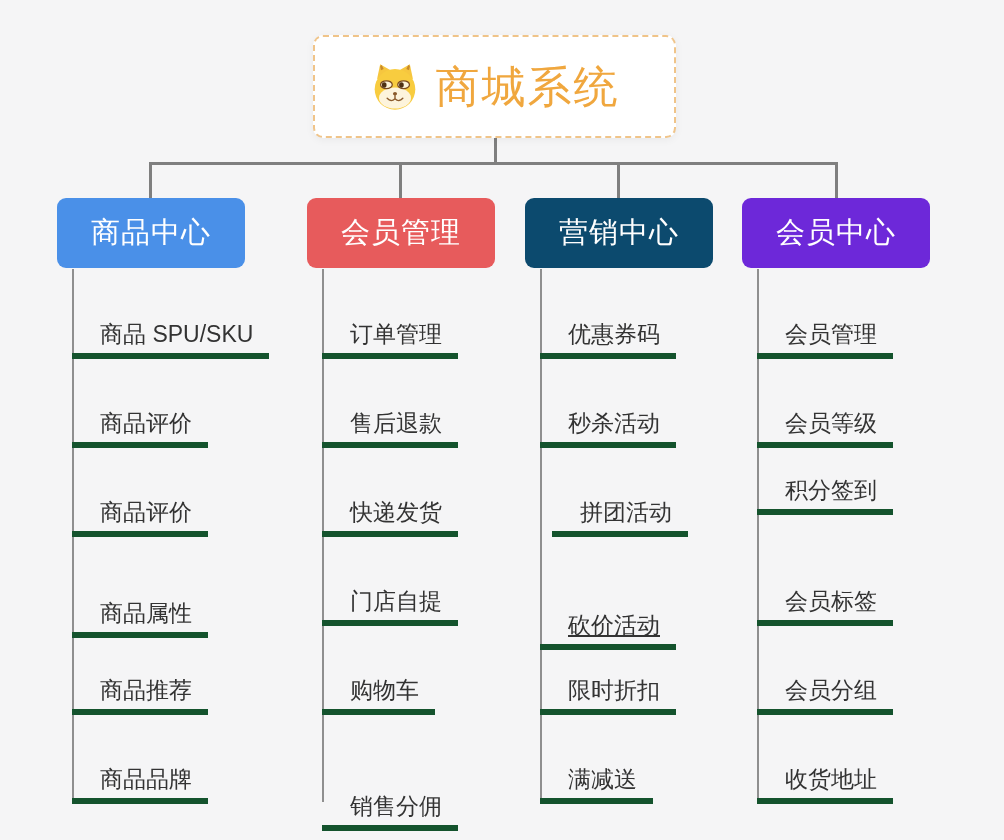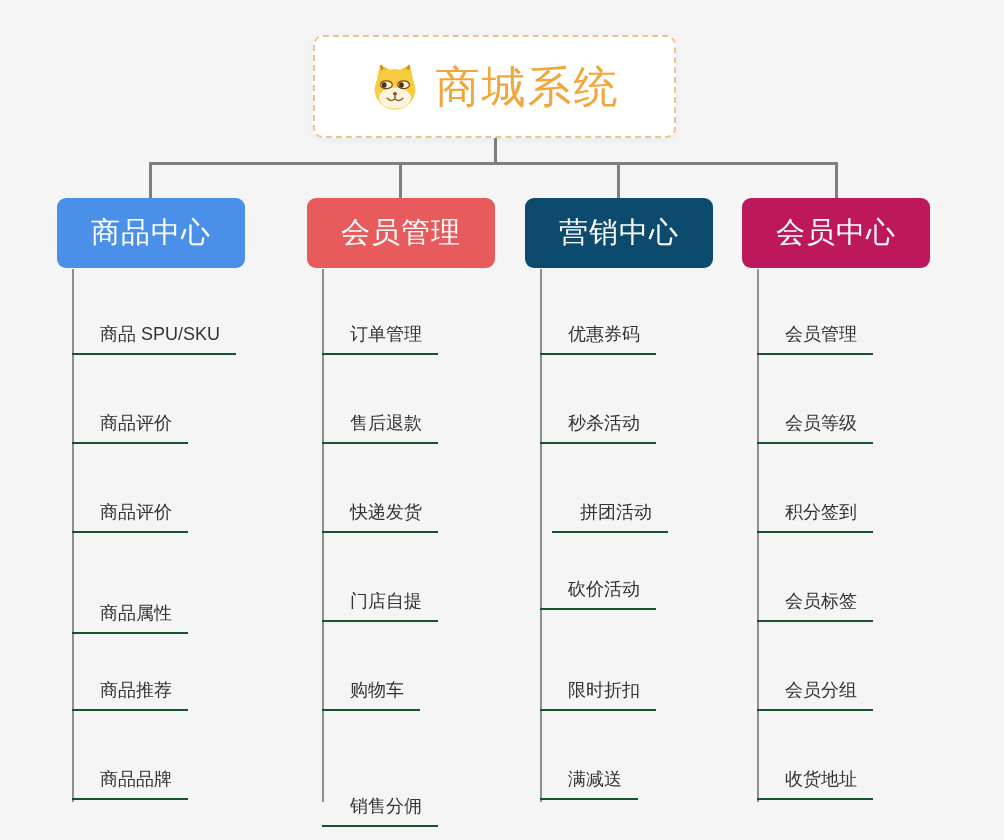--- a/index.html
+++ b/index.html
@@ -71,25 +71,25 @@
     left: -1px;
     top: 269px;
     width: 0;
     height: 533px;
     border-left: 2px solid #8F8F8F;
   }
   .item {
     position: absolute;
     left: -1px;
     white-space: nowrap;
-    font-size: 18px;
+    font-size: 23px;
     line-height: 26px;
     color: #333333;
     padding: 0 16px 6px 28px;
-    border-bottom: 2px solid #14532d;
+    border-bottom: 6px solid #14532d;
   }
 </style>
 </head>
 <body>
 
 <div class="canvas">
 
   <div class="conn v" style="left:494px; top:136px; height:29px;"></div>
   <div class="conn h" style="left:150px; top:162px; width:688px;"></div>
   <div class="conn v" style="left:149px; top:162px; height:45px;"></div>
@@ -139,29 +139,29 @@
     <div class="item" style="top:677px;">购物车</div>
     <div class="item" style="top:766px;margin-top:27px;">销售分佣</div>
   </div>
 
   <div class="branch" style="left:541px;">
     <div class="branch-box" style="background-color: #0c4a6e;">营销中心</div>
     <div class="spine"></div>
     <div class="item" style="top:321px;">优惠券码</div>
     <div class="item" style="top:410px;">秒杀活动</div>
     <div class="item" style="top:499px;margin-left:12px;">拼团活动</div>
-    <div class="item" style="top:576px;">砍价活动</div>
+    <div class="item" style="top:612px;text-decoration:underline;">砍价活动</div>
     <div class="item" style="top:677px;">限时折扣</div>
     <div class="item" style="top:766px;">满减送</div>
   </div>
 
   <div class="branch" style="left:758px;">
-    <div class="branch-box" style="background-color: #be185d;">会员中心</div>
+    <div class="branch-box" style="background-color: #6d28d9;">会员中心</div>
     <div class="spine"></div>
     <div class="item" style="top:321px;">会员管理</div>
     <div class="item" style="top:410px;">会员等级</div>
-    <div class="item" style="top:499px;">积分签到</div>
+    <div class="item" style="top:477px;">积分签到</div>
     <div class="item" style="top:588px;">会员标签</div>
     <div class="item" style="top:677px;">会员分组</div>
     <div class="item" style="top:766px;">收货地址</div>
   </div>
 
 </div>
 
 </body></html>

